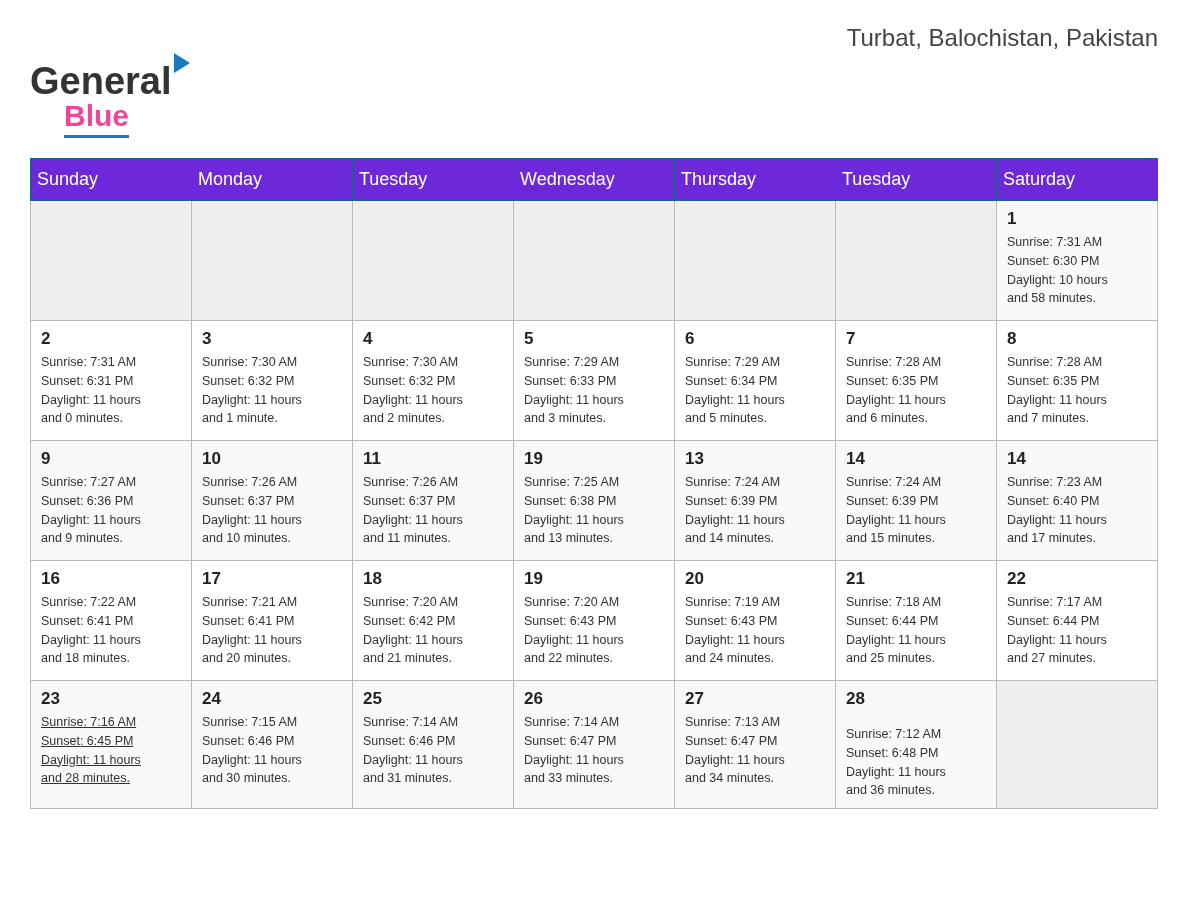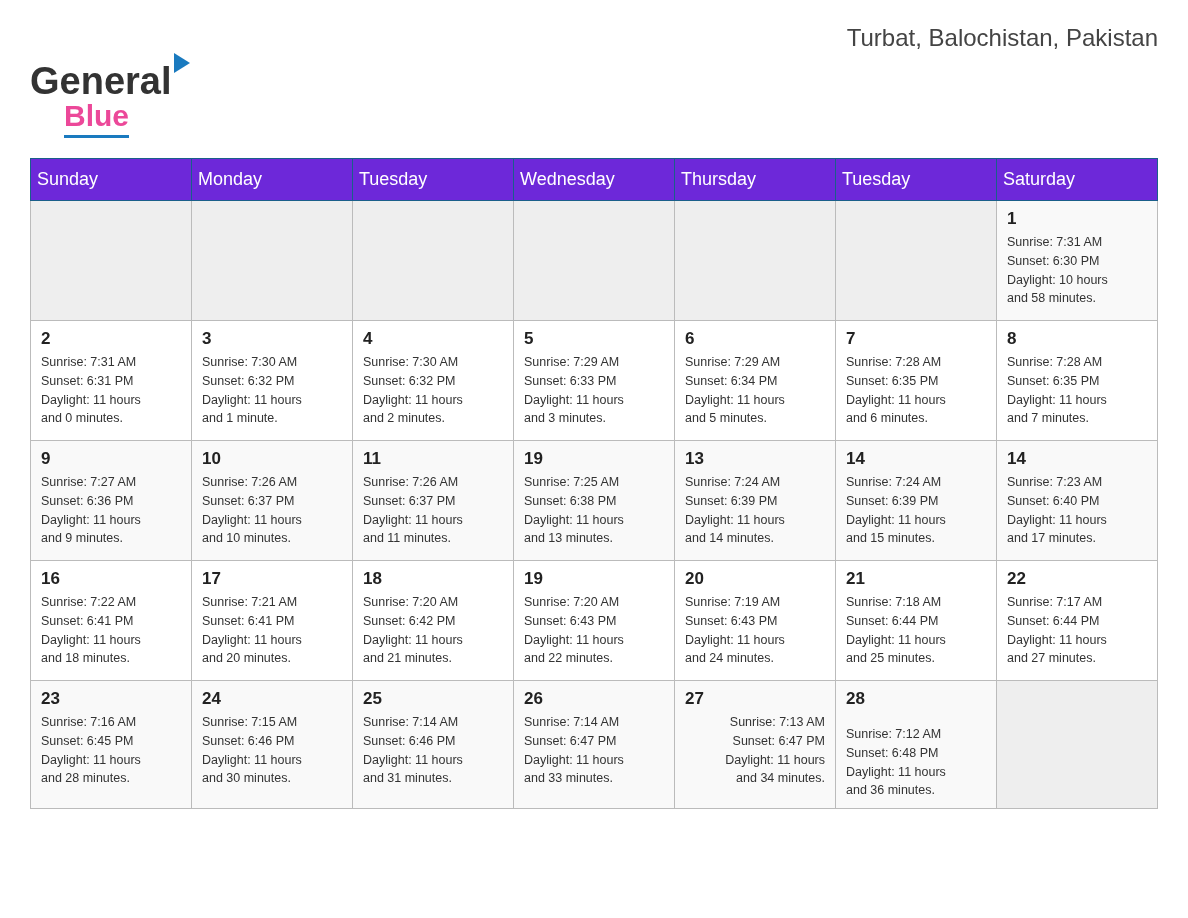--- a/index.html
+++ b/index.html
@@ -298,21 +298,21 @@
           <div class="day-number">22</div>
           <div class="day-info" style="white-space: pre-line;">Sunrise: 7:17 AM
 Sunset: 6:44 PM
 Daylight: 11 hours
 and 27 minutes.</div>
         </td>
       </tr>
       <tr>
         <td>
           <div class="day-number">23</div>
-          <div class="day-info" style="white-space: pre-line;">Sunrise: 7:16 AM
+          <div class="day-info" style="white-space: pre-line; text-decoration: underline;">Sunrise: 7:16 AM
 Sunset: 6:45 PM
 Daylight: 11 hours
 and 28 minutes.</div>
         </td>
         <td>
           <div class="day-number">24</div>
           <div class="day-info" style="white-space: pre-line;">Sunrise: 7:15 AM
 Sunset: 6:46 PM
 Daylight: 11 hours
 and 30 minutes.</div>
@@ -326,21 +326,21 @@
         </td>
         <td>
           <div class="day-number">26</div>
           <div class="day-info" style="white-space: pre-line;">Sunrise: 7:14 AM
 Sunset: 6:47 PM
 Daylight: 11 hours
 and 33 minutes.</div>
         </td>
         <td>
           <div class="day-number">27</div>
-          <div class="day-info" style="white-space: pre-line; text-align: right;">Sunrise: 7:13 AM
+          <div class="day-info" style="white-space: pre-line;">Sunrise: 7:13 AM
 Sunset: 6:47 PM
 Daylight: 11 hours
 and 34 minutes.</div>
         </td>
         <td>
           <div class="day-number">28</div>
           <div class="day-info" style="white-space: pre-line; margin-top: 16px;">Sunrise: 7:12 AM
 Sunset: 6:48 PM
 Daylight: 11 hours
 and 36 minutes.</div>

